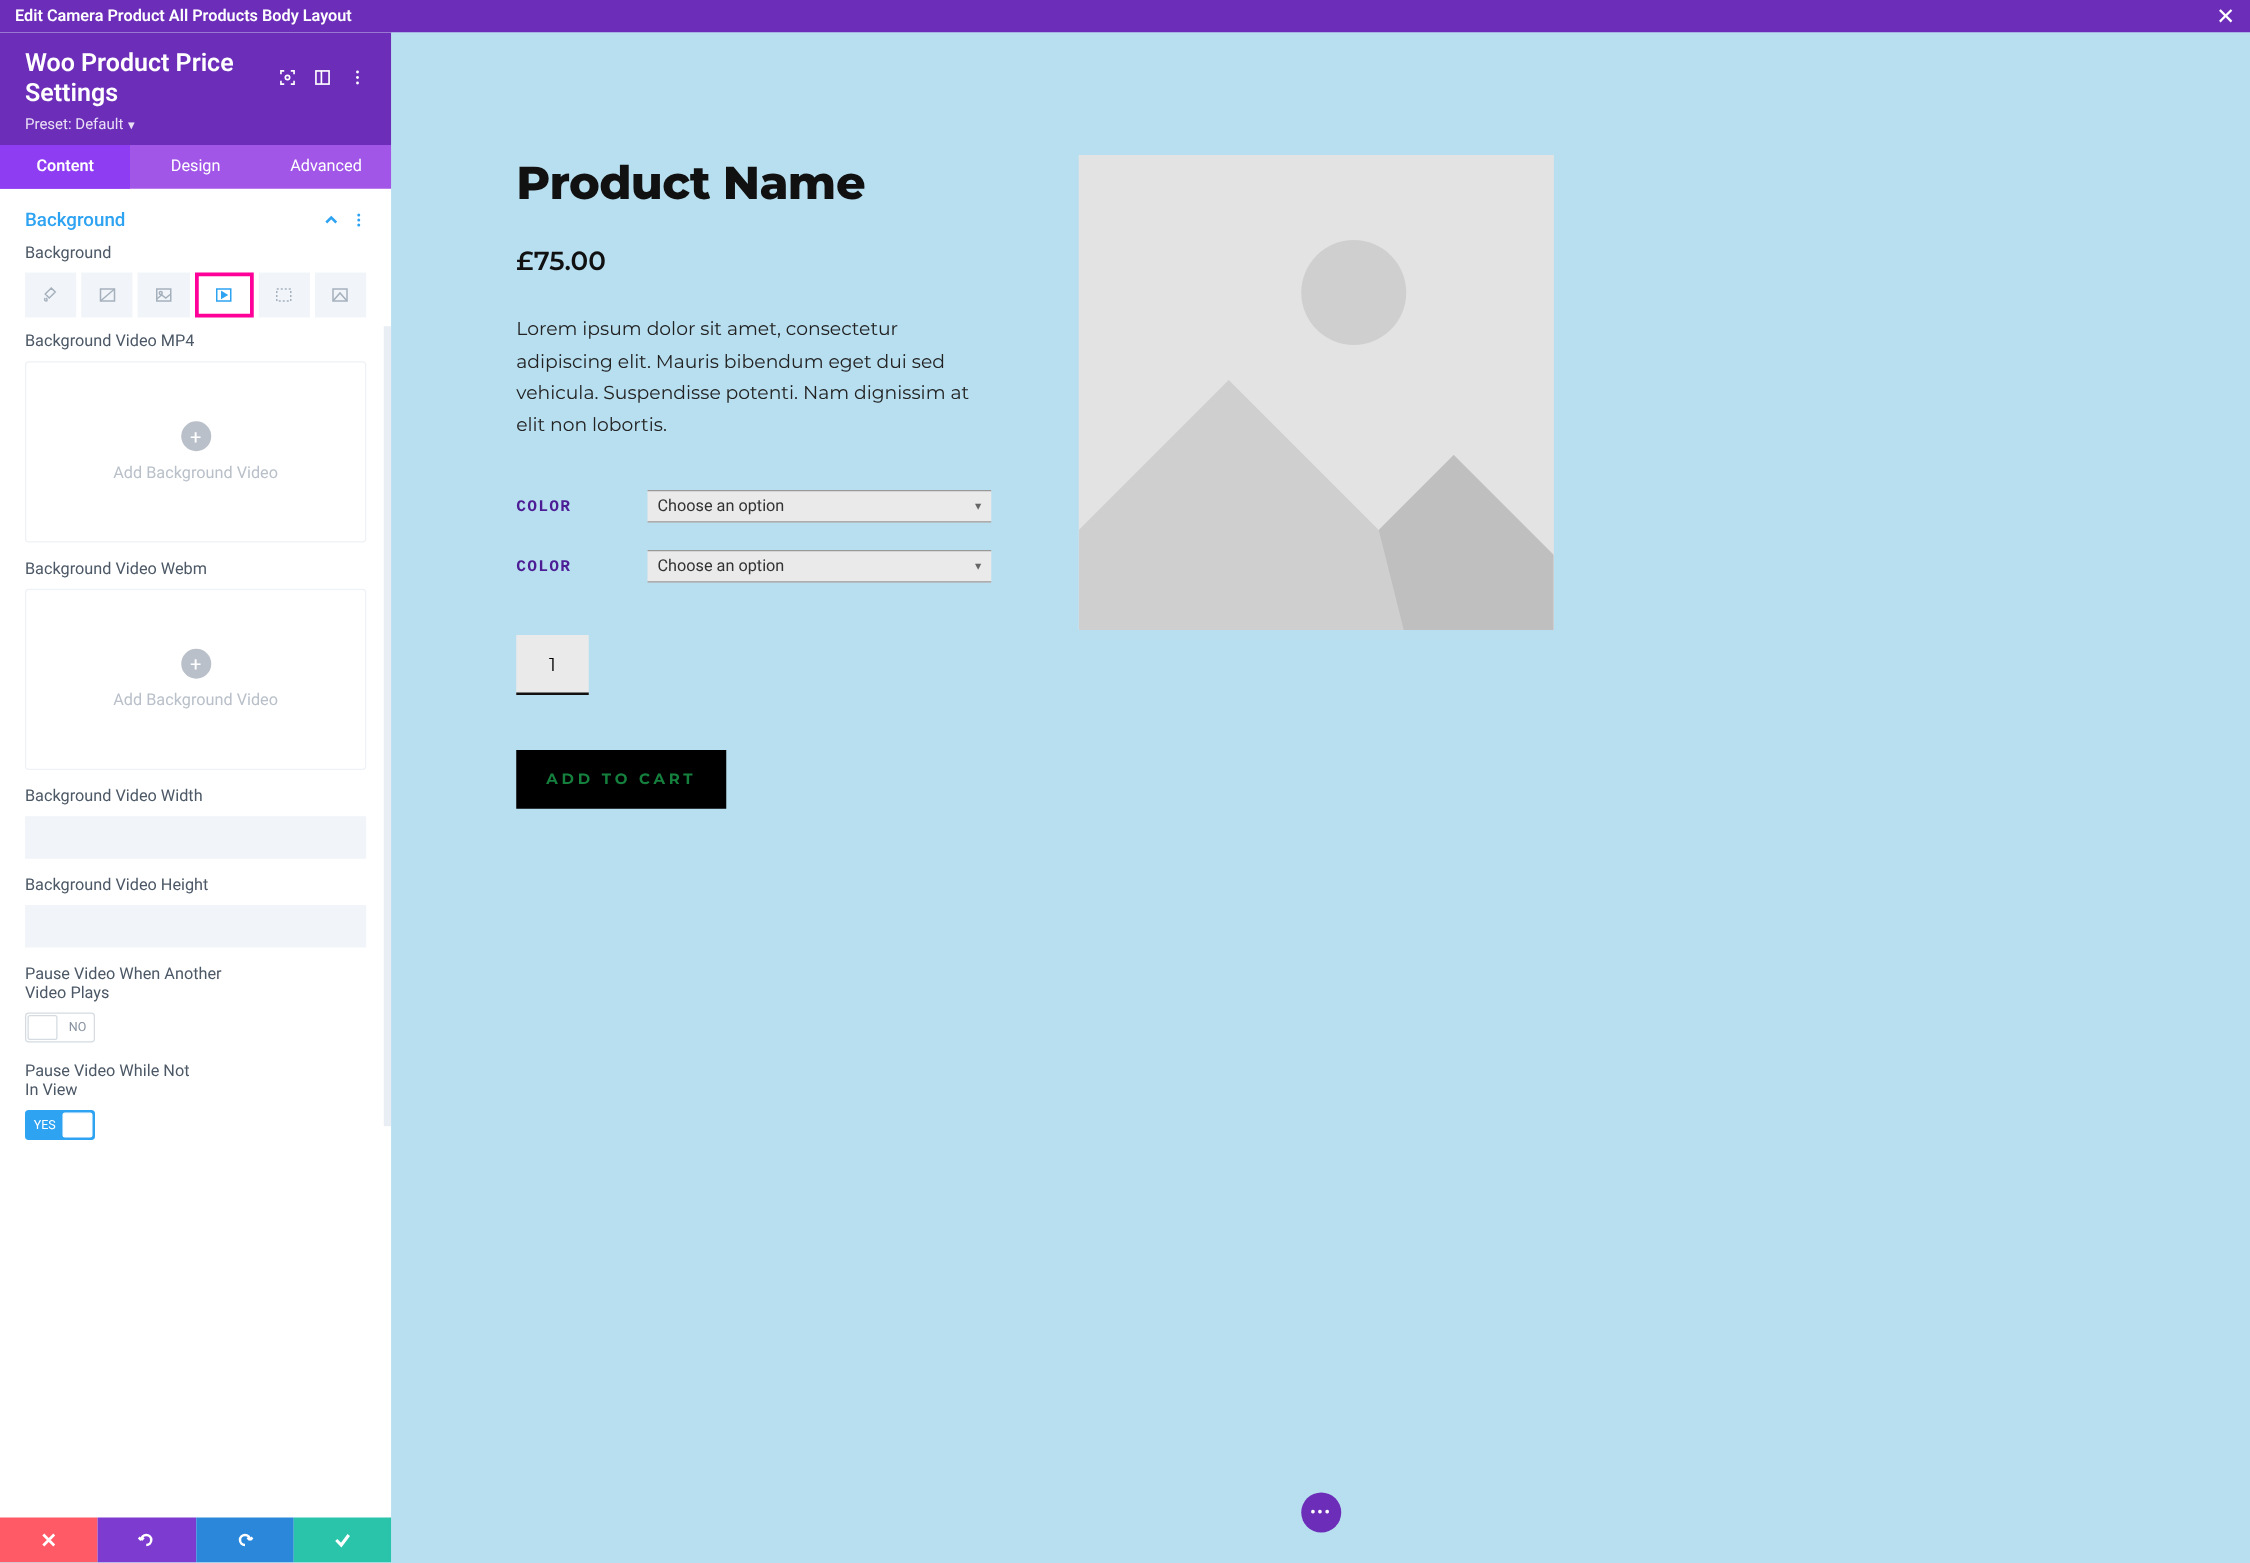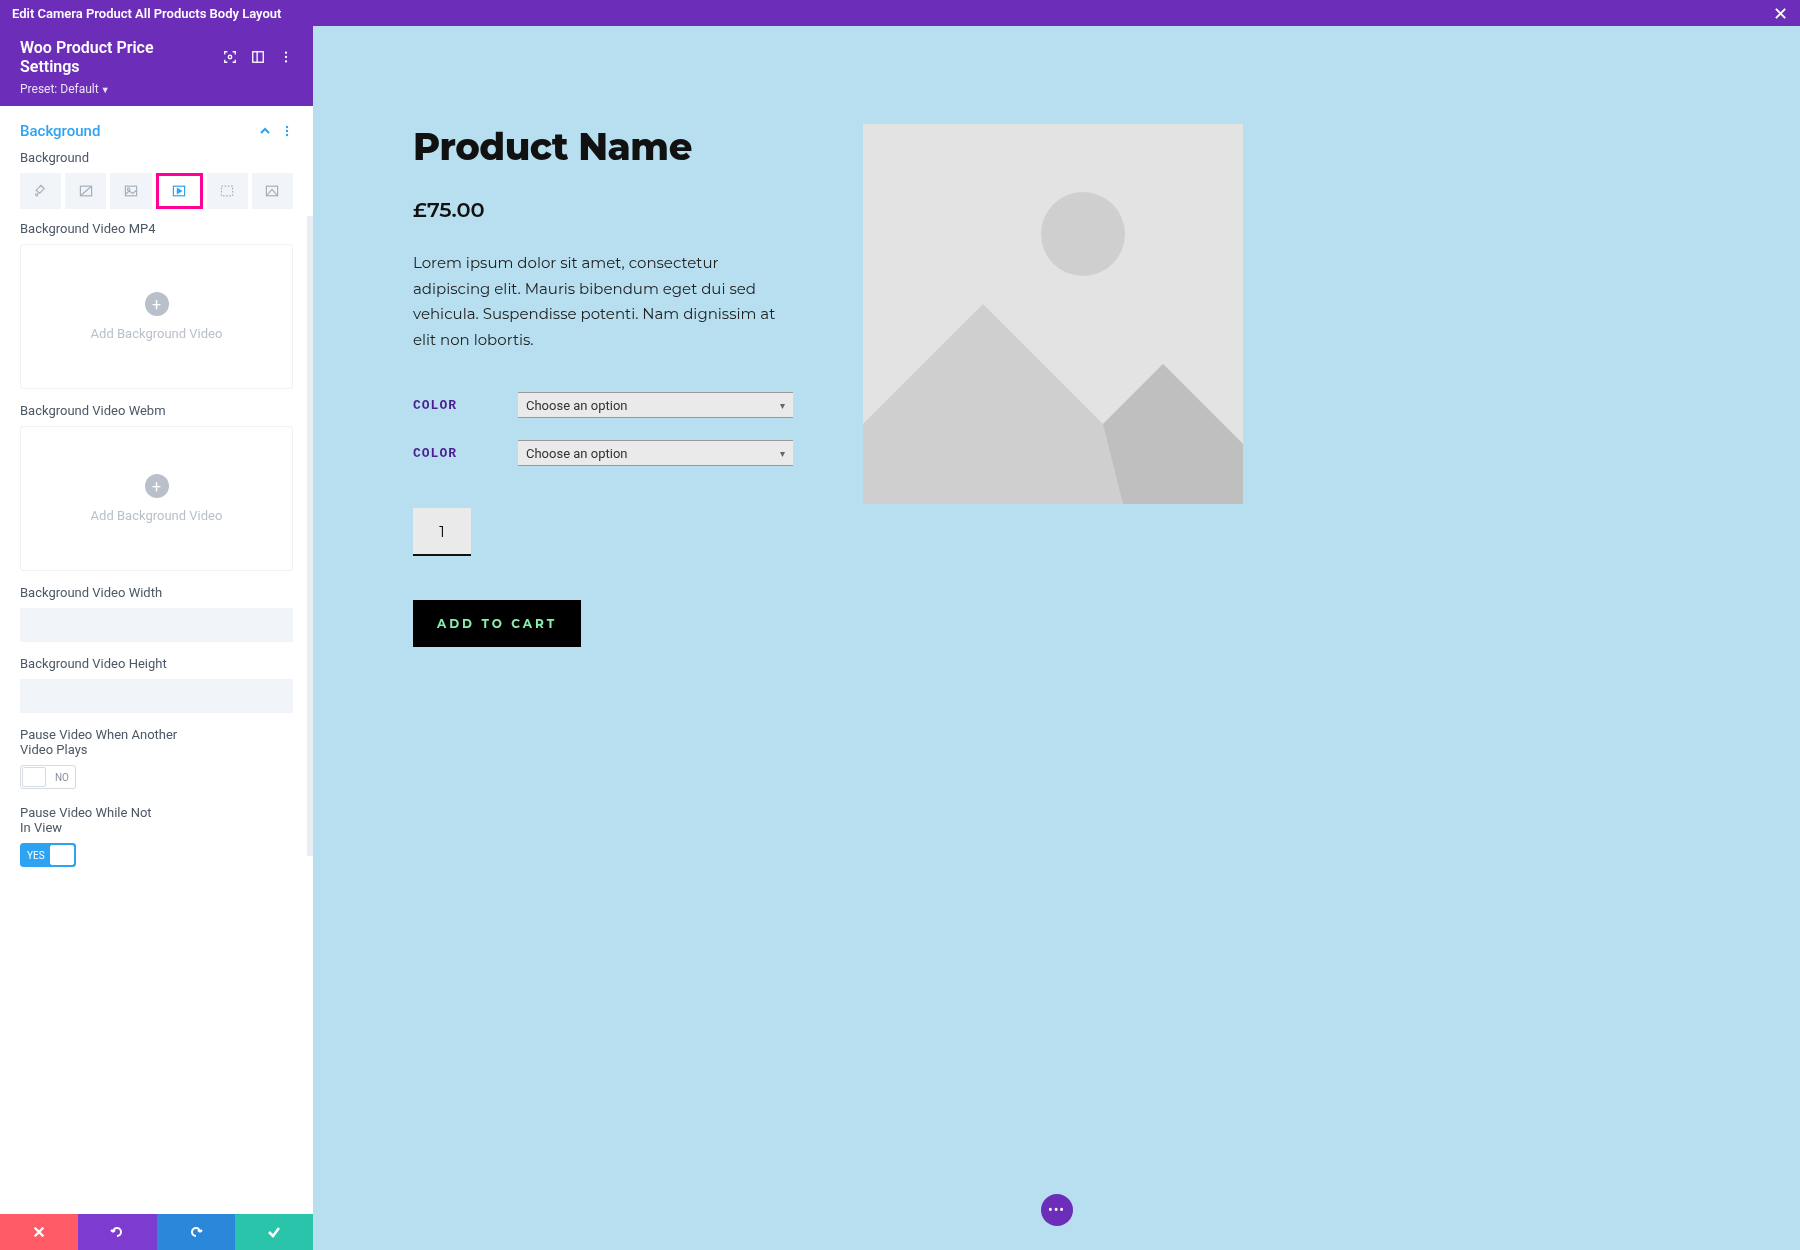--- a/index.html
+++ b/index.html
@@ -3,21 +3,21 @@
 <meta charset="utf-8">
 <style>
 * { box-sizing: border-box; margin: 0; padding: 0; }
 body { font-family: -apple-system, BlinkMacSystemFont, "Segoe UI", Roboto, sans-serif; background: #b8dff0; overflow: hidden; }
 .topbar { background: #6c2eb9; color: #fff; height: 26px; display: flex; align-items: center; justify-content: space-between; padding: 0 12px; font-size: 13px; font-weight: 600; gap: 32px; }
 .close-x { color: #fff; font-size: 18px; cursor: pointer; font-weight: 400; }
 .container { display: flex; height: calc(100vh - 26px); }
 .sidebar { width: 313px; min-width: 313px; background: #fff; display: flex; flex-direction: column; }
 .sidebar-header { background: #6c2eb9; color: #fff; padding: 12px 20px 10px; }
 .sidebar-title-row { display: flex; align-items: center; gap: 14px; }
-.sidebar-title { font-size: 16px; font-weight: 600; flex: 1; }
+.sidebar-title { font-size: 20px; font-weight: 600; flex: 1; }
 .header-icon { width: 14px; height: 14px; cursor: pointer; }
 .preset-row { font-size: 12px; color: rgba(255,255,255,0.85); margin-top: 6px; }
 .preset-row .caret { font-size: 9px; margin-left: 2px; }
 .tabs { background: #a156e8; display: flex; }
 .tab { flex: 1; text-align: center; padding: 10px 0; color: #fff; font-size: 13px; cursor: pointer; }
 .tab.active { background: #8e3df2; font-weight: 600; }
 .panel { flex: 1; overflow-y: auto; padding: 0; position: relative; }
 .section-header { display: flex; align-items: center; justify-content: space-between; padding: 16px 20px 10px; color: #2ea3f2; font-size: 15px; font-weight: 500; }
 .section-actions { display: flex; gap: 10px; align-items: center; }
 .chev-up { color: #2ea3f2; font-size: 12px; cursor: pointer; }
@@ -47,21 +47,21 @@
 .canvas { flex: 1; background: #b8dff0; position: relative; padding: 98px 100px 0 100px; display: flex; gap: 70px; }
 .product-left { flex: 1; max-width: 380px; }
 .product-title { font-family: Montserrat, sans-serif; font-size: 37px; font-weight: 800; color: #111; letter-spacing: -0.5px; margin-bottom: 28px; }
 .product-price { font-family: Montserrat, sans-serif; font-size: 21px; font-weight: 600; color: #111; margin-bottom: 28px; }
 .product-desc { font-family: Montserrat, sans-serif; font-size: 15px; line-height: 1.7; color: #222; margin-bottom: 40px; }
 .variation-row { display: flex; align-items: center; margin-bottom: 22px; }
 .var-label { font-family: Liberation Mono, monospace; font-size: 13px; font-weight: 700; letter-spacing: 1px; color: #4c1d95; width: 105px; }
 .var-select { flex: 1; height: 26px; border: none; border-top: 1px solid #999; border-bottom: 1px solid #999; background: #eaeaea; font-size: 13px; padding: 0 8px; display: flex; align-items: center; justify-content: space-between; color: #333; cursor: pointer; position: relative; }
 .var-select .tri { font-size: 10px; color: #666; }
 .qty-box { width: 58px; height: 48px; border: none; border-bottom: 2px solid #111; background: #eaeaea; text-align: center; font-size: 15px; font-family: Montserrat, sans-serif; margin-top: 20px; margin-bottom: 44px; }
-.add-cart-btn { background: #000; color: #86efac; border: none; padding: 16px 24px; font-family: Montserrat, sans-serif; font-size: 12px; font-weight: 700; letter-spacing: 3px; cursor: pointer; }
+.add-cart-btn { background: #000; color: #15803d; border: none; padding: 16px 24px; font-family: Montserrat, sans-serif; font-size: 12px; font-weight: 700; letter-spacing: 3px; cursor: pointer; }
 .product-right { width: 380px; }
 .placeholder-img { width: 380px; height: 380px; background: #e3e3e3; position: relative; overflow: hidden; }
 .fab { position: absolute; left: 50%; bottom: 24px; transform: translateX(-50%); width: 32px; height: 32px; border-radius: 50%; background: #6c2eb9; color: #fff; display: flex; align-items: center; justify-content: center; cursor: pointer; font-size: 14px; letter-spacing: 1px; }
 svg { display: block; }
 </style>
 </head>
 <body>
 
 <div class="topbar">
   <span>Edit Camera Product All Products Body Layout</span>
@@ -91,20 +91,25 @@
               <circle cx="8" cy="8" r="1.3"></circle>
               <circle cx="8" cy="13" r="1.3"></circle>
             </svg>
         </span>
       </div>
       <div class="preset-row">
         <span>Preset: Default</span><span class="caret">▼</span>
       </div>
     </div>
 
+    <div class="tabs">
+      <div class="tab active">Content</div>
+      <div class="tab">Design</div>
+      <div class="tab">Advanced</div>
+    </div>
 
     <div class="panel">
       <div class="section-header">
         <span>Background</span>
         <div class="section-actions">
           <span class="chev-up">
             <svg viewBox="0 0 12 12" width="12" height="12" stroke="#2ea3f2" stroke-width="2" fill="none">
                 <path d="M2 8 L6 4 L10 8"></path>
               </svg>
           </span>

